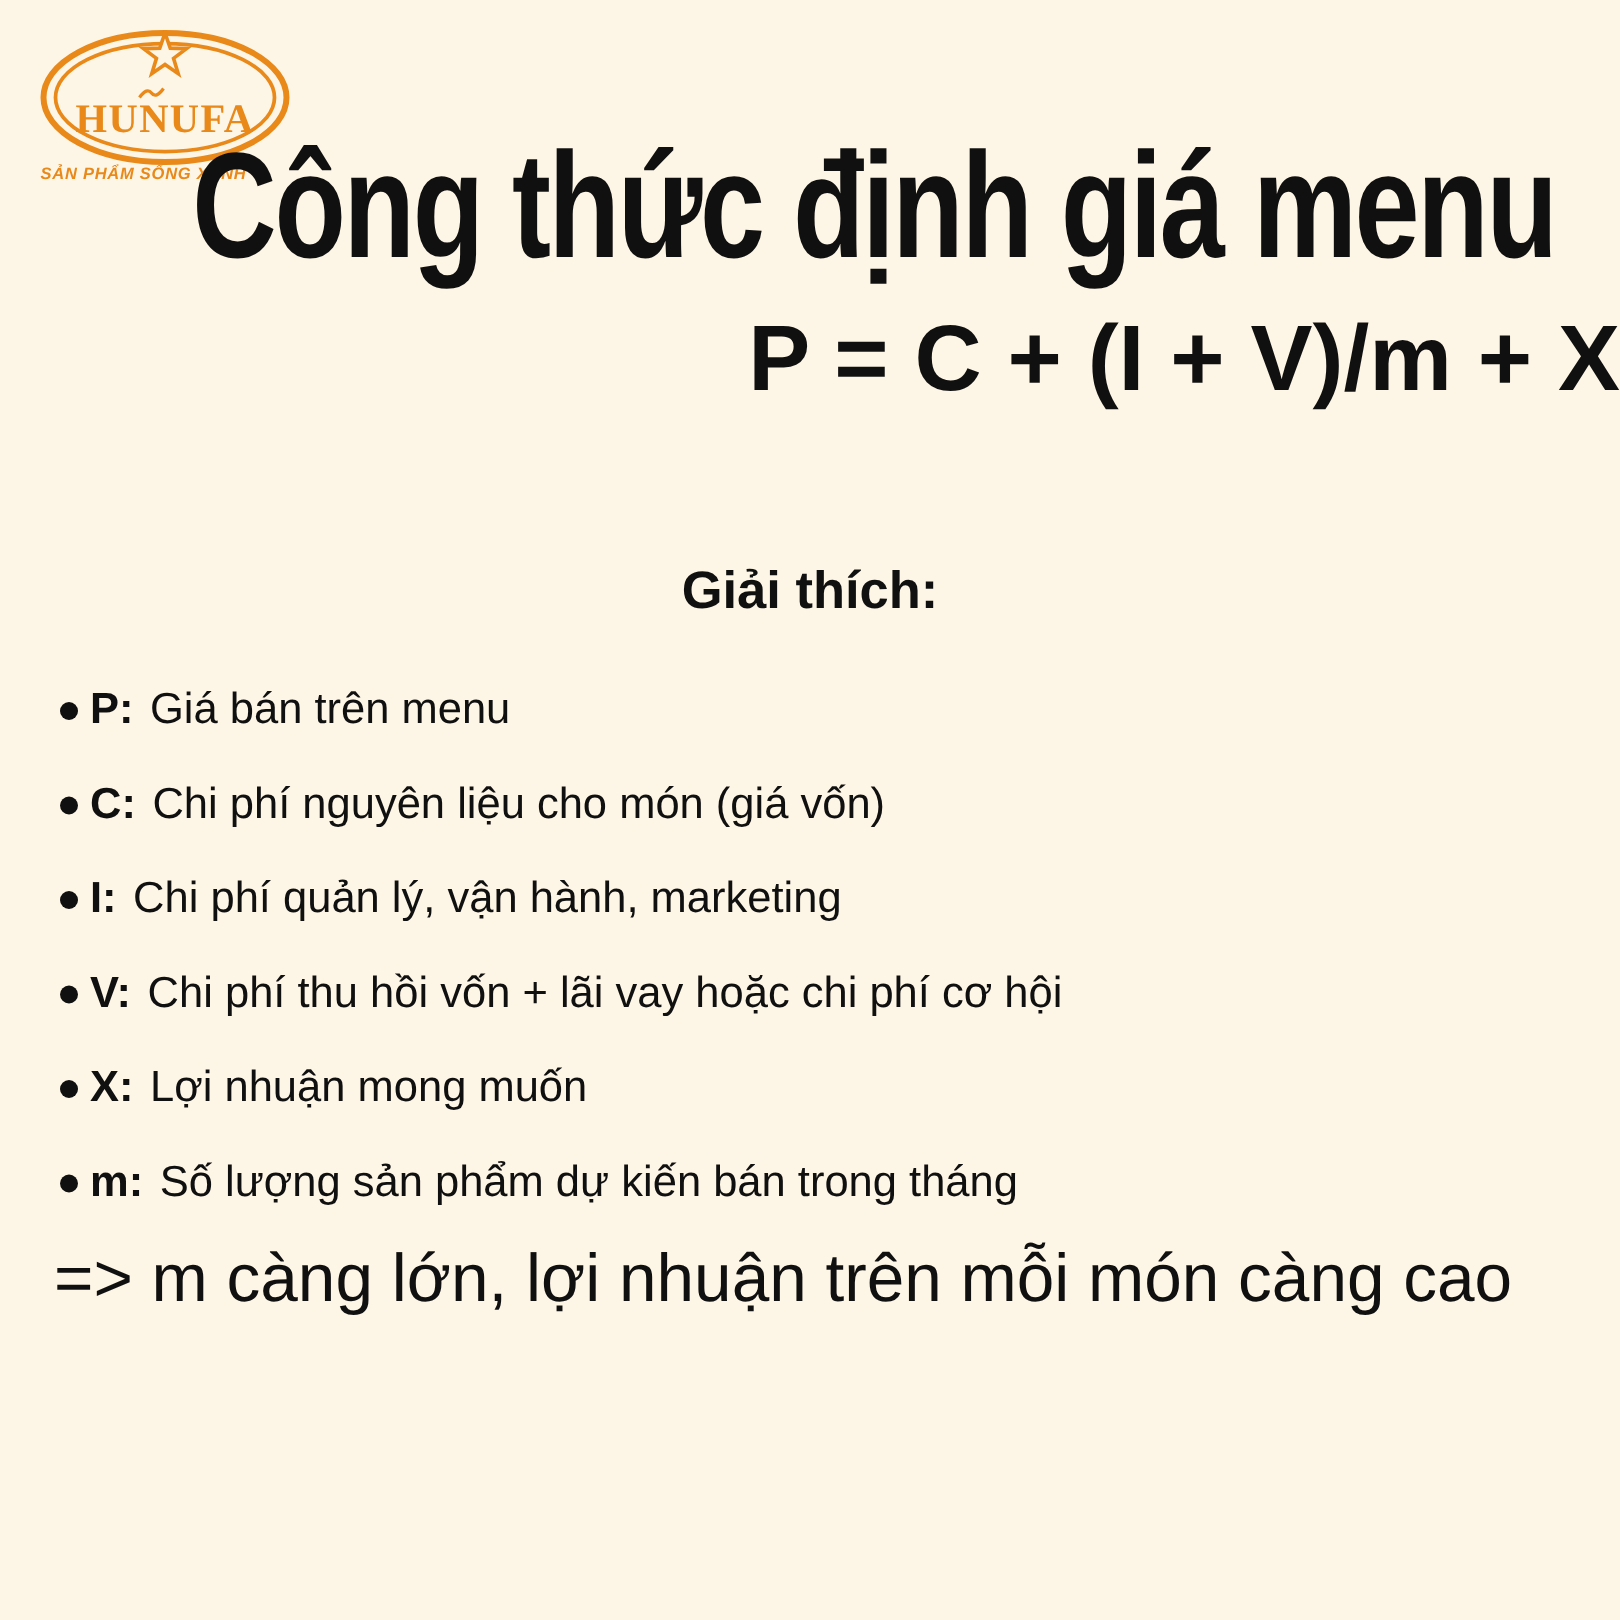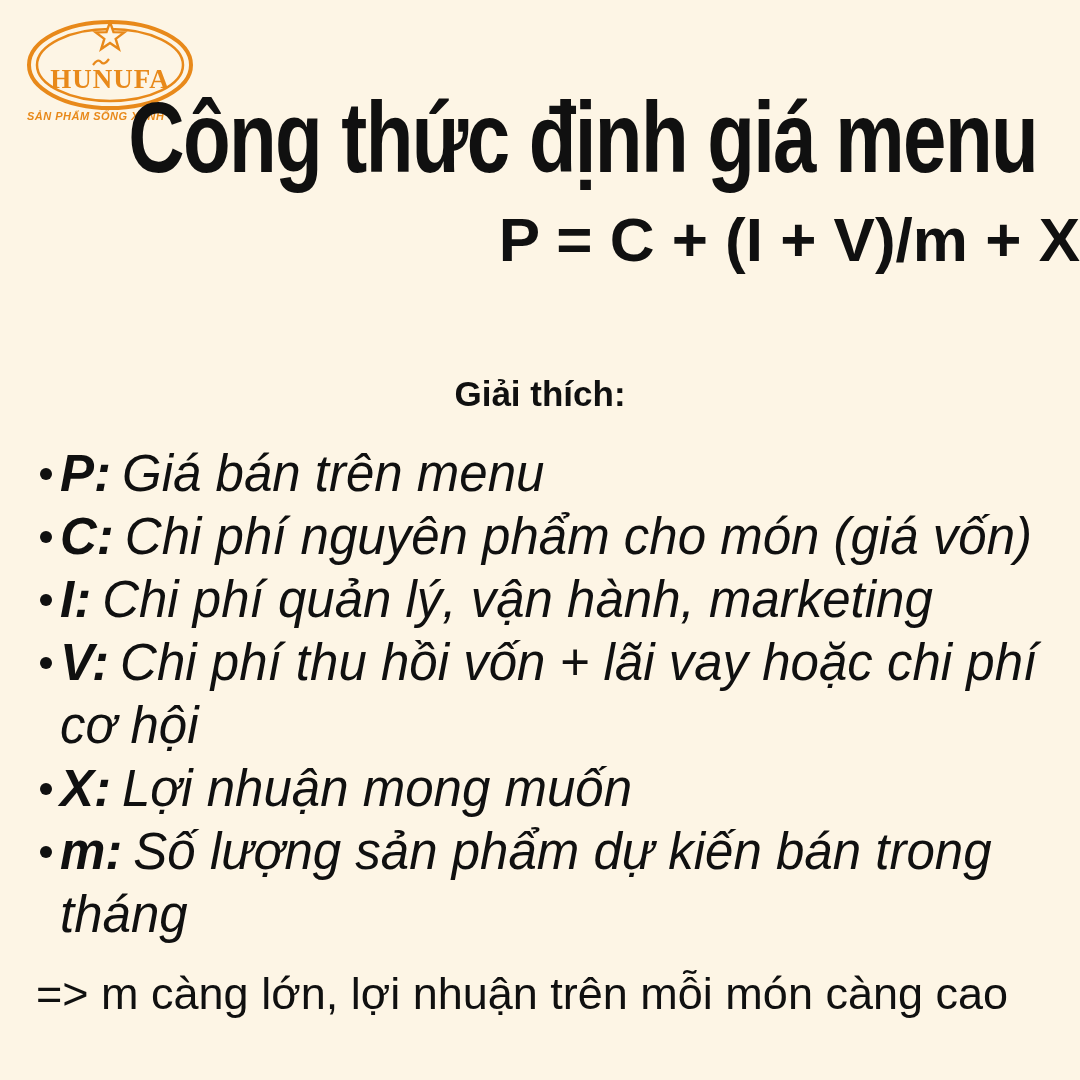--- a/index.html
+++ b/index.html
@@ -44,32 +44,32 @@
     text-align:center;
     font-size:35px;font-weight:bold;line-height:60px;
     margin-top:78px;
   }
   .explain-list{
     list-style:none;margin:18px 0 0 0;padding:0 30px 0 36px;
   }
   .explain-list li{
     position:relative;
     padding-left:24px;
-    font-size:51px;line-height:63px;font-style:italic;
+    font-size:29px;line-height:63px;
   }
   .bullet-dot{
     position:absolute;left:4px;top:26px;
     width:12px;height:12px;border-radius:50%;
     background:#101010;
   }
   .term{font-weight:bold;margin-right:11px;}
   .note{
     padding:0 20px 0 36px;
     font-size:45px;line-height:63px;
-    margin-top:16px;
+    margin-top:0;
     white-space:nowrap;
   }
 </style>
 </head>
 <body>
 
 <svg class="logo" viewBox="0 0 170 95" aria-hidden="true">
   <ellipse cx="85" cy="45" rx="81" ry="43" fill="none" stroke="#E8891A" stroke-width="4"></ellipse>
   <ellipse cx="85" cy="45" rx="73" ry="36" fill="none" stroke="#E8891A" stroke-width="2.5"></ellipse>
   <polygon points="85,2 88.5,12.1 99.3,12.4 90.7,18.9 93.8,29.1 85,23 76.2,29.1 79.3,18.9 70.7,12.4 81.5,12.1" fill="#FDF5E5" stroke="#E8891A" stroke-width="2.4"></polygon>
@@ -83,21 +83,21 @@
   <div class="formula">P = C + (I + V)/m + X</div>
 </div>
 
 <div class="section-heading">Giải thích:</div>
 
 <ul class="explain-list">
   <li>
     <span class="bullet-dot"></span><span class="term">P:</span><span class="desc">Giá bán trên menu</span>
   </li>
   <li>
-    <span class="bullet-dot"></span><span class="term">C:</span><span class="desc">Chi phí nguyên phẩm cho món (giá vốn)</span>
+    <span class="bullet-dot"></span><span class="term">C:</span><span class="desc">Chi phí nguyên liệu cho món (giá vốn)</span>
   </li>
   <li>
     <span class="bullet-dot"></span><span class="term">I:</span><span class="desc">Chi phí quản lý, vận hành, marketing</span>
   </li>
   <li>
     <span class="bullet-dot"></span><span class="term">V:</span><span class="desc">Chi phí thu hồi vốn + lãi vay hoặc chi phí cơ hội</span>
   </li>
   <li>
     <span class="bullet-dot"></span><span class="term">X:</span><span class="desc">Lợi nhuận mong muốn</span>
   </li>

